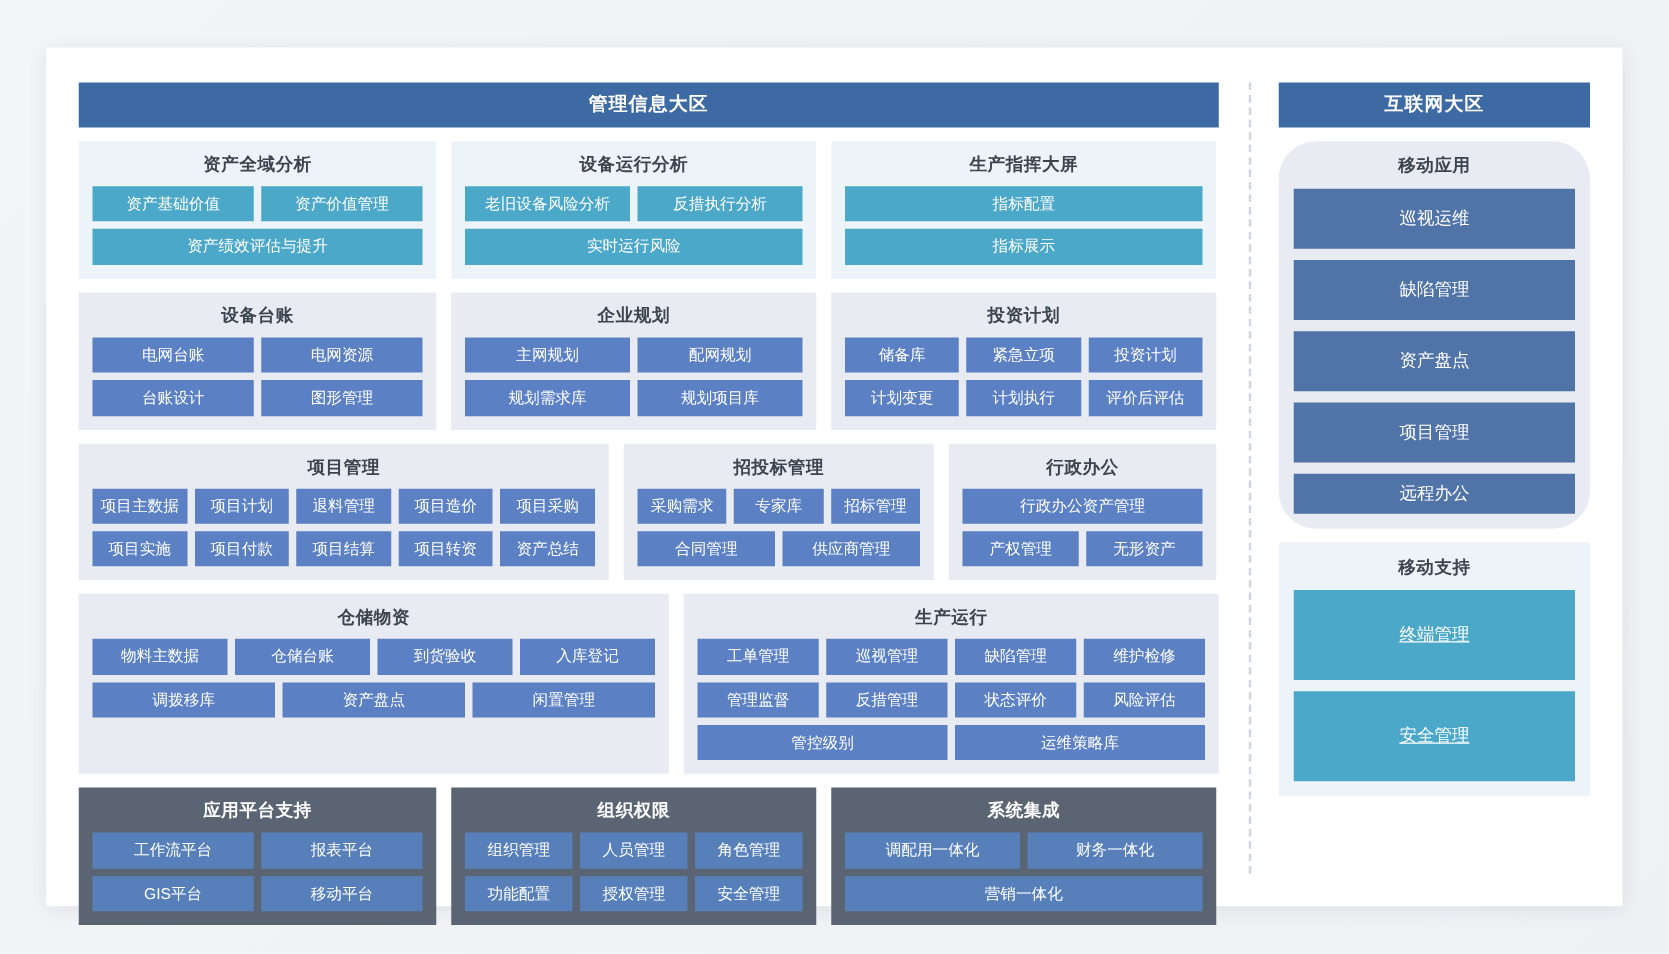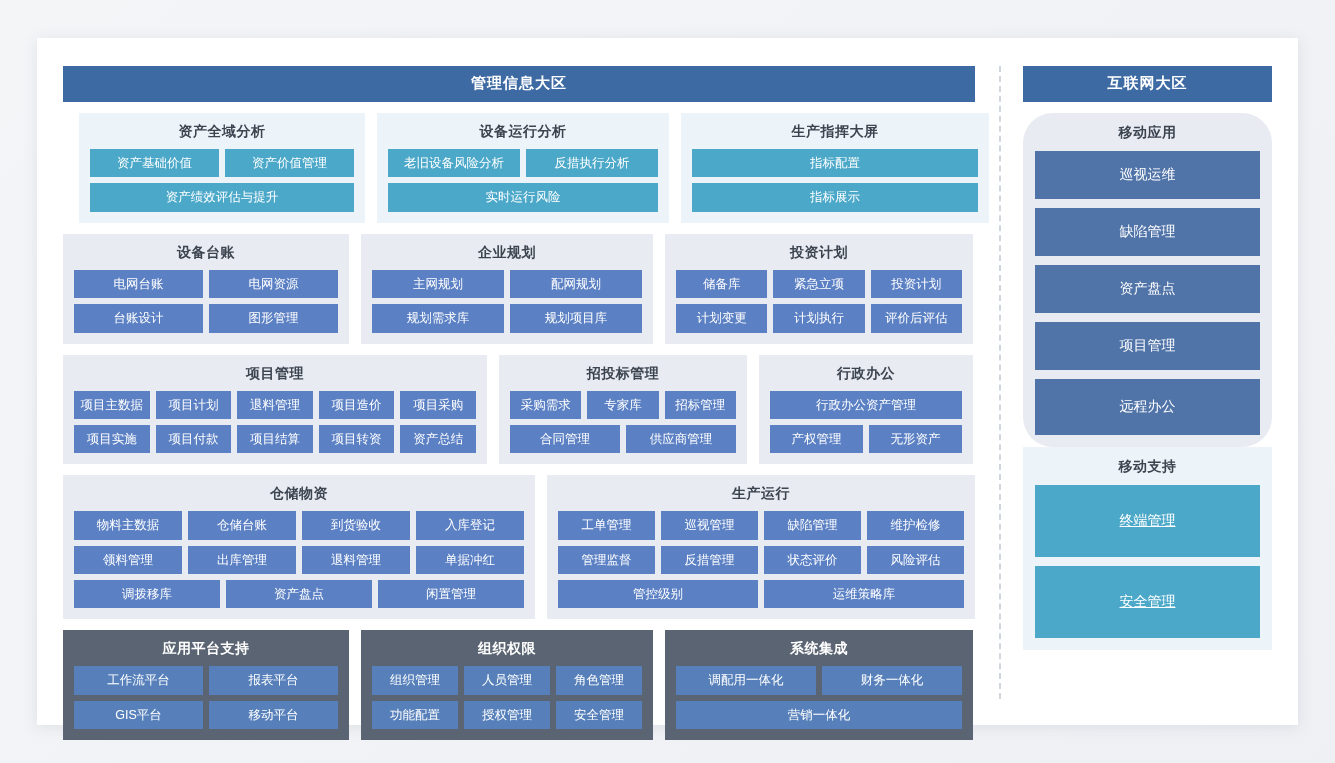--- a/index.html
+++ b/index.html
@@ -136,21 +136,21 @@
 </style>
 </head>
 <body>
 
 <div class="page-card">
 
   <div class="region-main">
     <div class="region-header">管理信息大区</div>
     <div id="main-rows">
         <div class="row">
-          <div class="card card-teal" style="width: 286px; flex: 0 0 286px; margin-left: 16px;">
+          <div class="card card-teal" style="width: 286px; flex: 0 0 286px;">
             <div class="card-title">资产全域分析</div>
             <div class="btn-row">
               <div class="btn btn-teal">资产基础价值</div>
               <div class="btn btn-teal">资产价值管理</div>
             </div>
             <div class="btn-row">
               <div class="btn btn-teal">资产绩效评估与提升</div>
             </div>
           </div>
           <div class="card card-teal" style="width: 292px; flex: 0 0 292px;">
@@ -252,26 +252,20 @@
           </div>
         </div>
         <div class="row">
           <div class="card card-blue" style="width: 472px; flex: 0 0 472px;">
             <div class="card-title">仓储物资</div>
             <div class="btn-row">
               <div class="btn btn-blue">物料主数据</div>
               <div class="btn btn-blue">仓储台账</div>
               <div class="btn btn-blue">到货验收</div>
               <div class="btn btn-blue">入库登记</div>
-            </div>
-            <div class="btn-row">
-              <div class="btn btn-blue">领料管理</div>
-              <div class="btn btn-blue">出库管理</div>
-              <div class="btn btn-blue">退料管理</div>
-              <div class="btn btn-blue">单据冲红</div>
             </div>
             <div class="btn-row">
               <div class="btn btn-blue">调拨移库</div>
               <div class="btn btn-blue">资产盘点</div>
               <div class="btn btn-blue">闲置管理</div>
             </div>
           </div>
           <div class="card card-blue" style="width: 428px; flex: 0 0 428px;">
             <div class="card-title">生产运行</div>
             <div class="btn-row">
@@ -335,23 +329,23 @@
 
   <div class="region-side">
     <div class="region-header">互联网大区</div>
     <div id="side-cards">
         <div class="side-card side-card-blue" style="margin-top: 11px;">
           <div class="side-card-title">移动应用</div>
           <div class="side-btn side-btn-blue" style="height: 48px;">巡视运维</div>
           <div class="side-btn side-btn-blue" style="height: 48px;">缺陷管理</div>
           <div class="side-btn side-btn-blue" style="height: 48px;">资产盘点</div>
           <div class="side-btn side-btn-blue" style="height: 48px;">项目管理</div>
-          <div class="side-btn side-btn-blue" style="height: 56px; font-family: Liberation Mono, monospace;">远程办公</div>
-        </div>
-        <div class="side-card side-card-teal" style=" justify-content: flex-end;">
+          <div class="side-btn side-btn-blue" style="height: 32px; font-family: Liberation Mono, monospace;">远程办公</div>
+        </div>
+        <div class="side-card side-card-teal" style="margin-top: 11px; justify-content: flex-end;">
           <div class="side-card-title">移动支持</div>
           <div class="side-btn side-btn-teal" style="height: 72px;">终端管理</div>
           <div class="side-btn side-btn-teal" style="height: 72px;">安全管理</div>
         </div>
       </div>
   </div>
 
 </div>
 
 </body></html>

